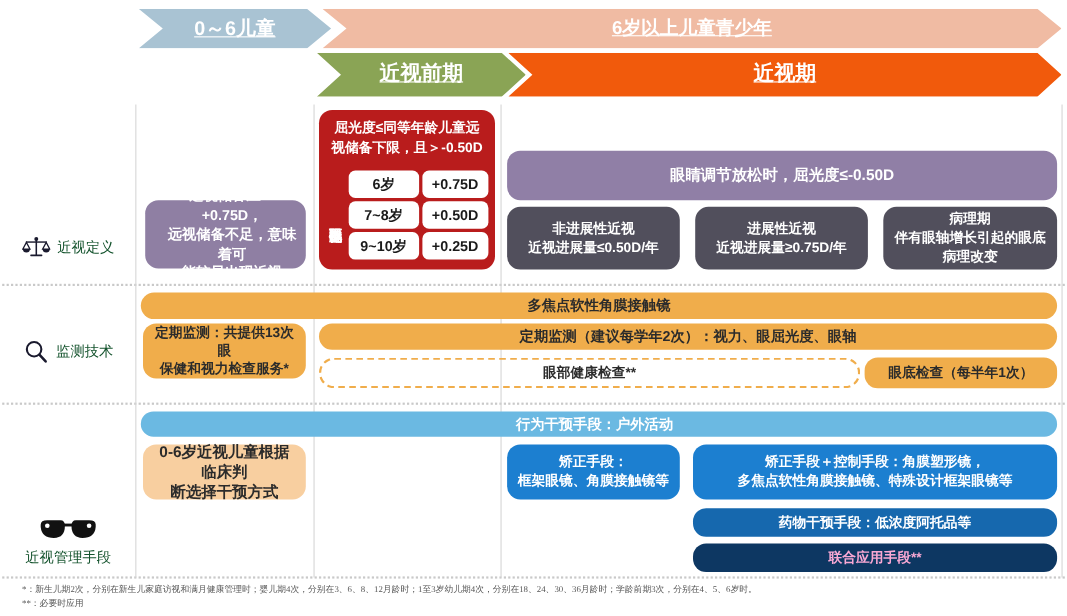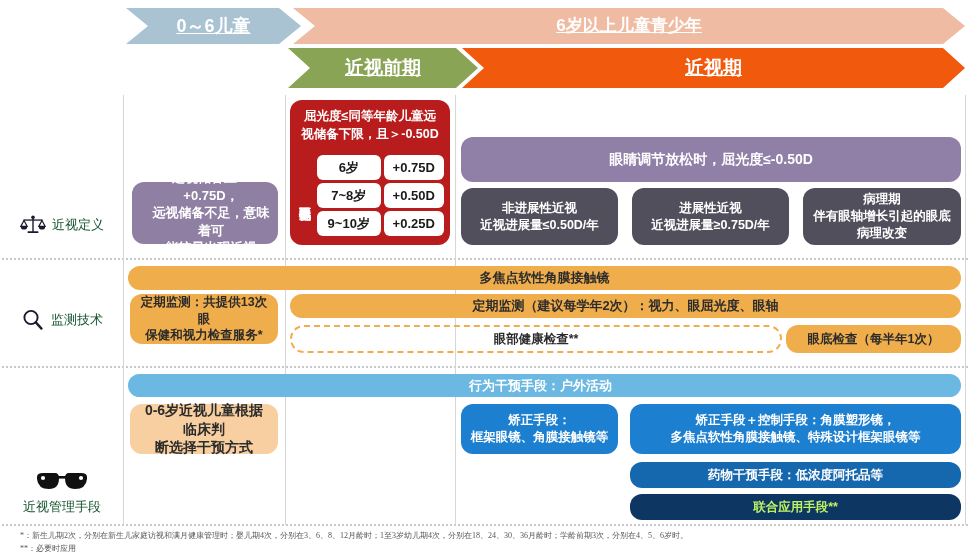--- a/index.html
+++ b/index.html
@@ -63,21 +63,21 @@
     padding: 3px 8px;
   }
   .pill.lilac   { background: #8f7fa3; color: #fff; }
   .pill.lilac2  { background: #907fa6; color: #fff; }
   .pill.slate   { background: #514f5c; color: #fff; }
   .pill.orange  { background: #f0ad4b; color: #2b2b2b; }
   .pill.peach   { background: #f8cfa0; color: #2b2b2b; }
   .pill.skyblue { background: #6bb9e2; color: #fff; }
   .pill.blue    { background: #1c7fd0; color: #fff; }
   .pill.blue2   { background: #1668ae; color: #fff; }
-  .pill.navy    { background: #0d3762; color: #bef264; }
+  .pill.navy    { background: #0d3762; color: #f9a8d4; }
   .pill.dashed  {
     background: transparent; color: #2b2b2b;
     border: 2px dashed #f0ad4b; border-radius: 14px;
   }
   .pill.leftalign { align-items: flex-start; text-align: left; }
 
   
   .ptable { position: absolute; display: flex; }
   .ptable-side {
     width: 18px; color: #fff; font-weight: bold; font-size: 12px;

